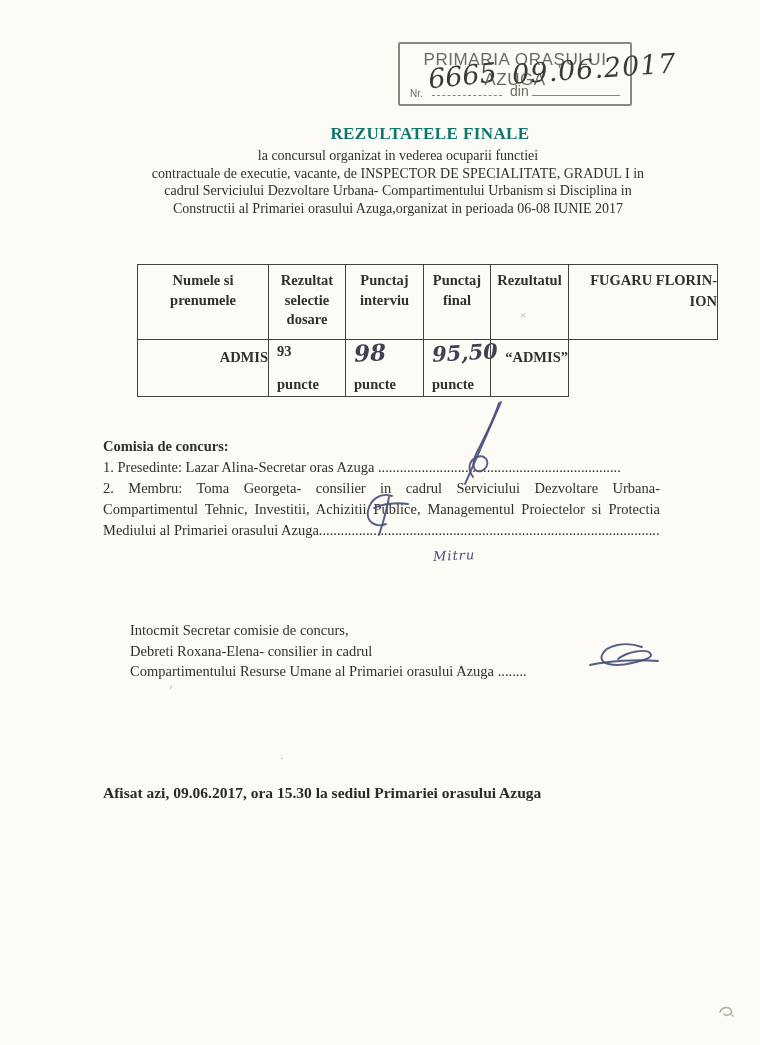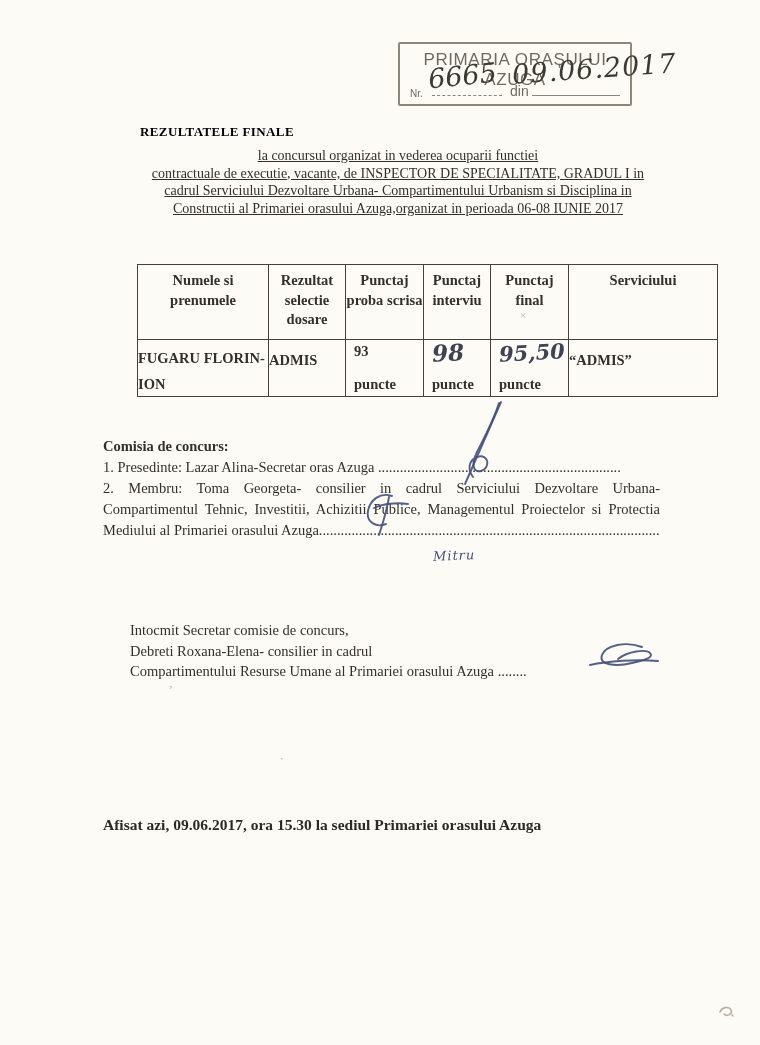--- a/index.html
+++ b/index.html
@@ -22,51 +22,51 @@
   .stamp-din-label { position:absolute; left:110px; bottom:5px; font-size:14px;margin-top:33px; }
   .stamp-line2 { position:absolute; left:132px; bottom:8px; width:88px;
     border-bottom:1.3px solid #8a857a; height:0; }
   .hand { font-family:"DejaVu Serif", serif; font-style:italic; color:#3f4254;
     display:inline-block; }
   .stamp-nr-value { position:absolute; left:28px; top:16px; font-size:27px;
     transform:rotate(-6deg); color:#3c3b33; }
   .stamp-date-value { position:absolute; left:112px; top:9px; font-size:27px;
     letter-spacing:1px; transform:rotate(-4deg); color:#3c3b33; white-space:nowrap; }
   
-  .title { position:absolute; left:140px; top:124px; width:580px; text-align:left;
-    font-size:13px; font-weight:bold; letter-spacing:.4px; color:#000000; }
+  .title { position:absolute; left:140px; top:124px; width:580px; text-align:center;
+    font-size:17px; font-weight:bold; letter-spacing:.4px; color:#0f766e; }
   .subtitle { position:absolute; left:40px; top:147px; width:716px; text-align:center;
-    font-size:14px; line-height:17.6px;text-decoration:underline; }
+    font-size:14px; line-height:17.6px; }
   
   .doc-table {
     position:absolute; left:137px; top:264px;
     display:grid; grid-template-columns:131px 77px 78px 67px 78px 149px;
     grid-template-rows:75px 57px;
     border-top:1.5px solid #45413a; border-left:1.5px solid #45413a;
   }
   .cell { border-right:1.5px solid #45413a; border-bottom:1.5px solid #45413a;
     font-weight:bold; font-size:14.5px; box-sizing:border-box; position:relative; }
   .th { text-align:center; padding-top:6px; line-height:19.5px; }
-  .td-center { text-align:left; padding-top:5px; line-height:26px; }
+  .td-center { text-align:right; padding-top:5px; line-height:21px; }
   .td-score { padding:3px 12px 0 8px; }
   .unit { position:absolute; left:8px; bottom:3px; font-weight:bold; }
   .hand-score { font-size:23px; transform:rotate(-3deg); line-height:20px; }
   .pencil-x { position:absolute; left:520px; top:309px; font-size:11px;
     color:#b7b2a7; }
   
   .commission { position:absolute; left:103px; top:436px; width:557px;
     font-size:14.5px; line-height:21px; }
   .commission .bold { font-weight:bold; }
   .just { text-align:justify; text-align-last:justify; }
   .dotline { white-space:nowrap; overflow:hidden; }
   
   .prepared { position:absolute; left:130px; top:620px; width:600px;
     text-align:left; font-size:14.5px; line-height:20.7px; }
   
-  .footer { position:absolute; left:103px; top:816px; font-size:15.5px;
+  .footer { position:absolute; left:103px; top:784px; font-size:15.5px;
     font-weight:bold; color:#2c2a24; }
   
   .sig { position:absolute; }
   .sig path { fill:none; stroke:#45507c; stroke-width:1.9; stroke-linecap:round; opacity:.92; }
   .sig-text { position:absolute; left:433px; top:548px; font-size:13px;
     transform:rotate(-2deg); color:#4a5076; letter-spacing:1px; }
   .speck { position:absolute; color:#6c665c; opacity:.65; font-size:11px; }
   .smudge path { fill:none; stroke:#8a7f6d; stroke-width:1.6; opacity:.6; stroke-linecap:round; }
 </style>
 </head>
@@ -88,24 +88,23 @@
   <div class="subtitle">
     <div>la concursul organizat in vederea ocuparii functiei</div>
     <div>contractuale de executie, vacante, de INSPECTOR DE SPECIALITATE, GRADUL I in</div>
     <div>cadrul Serviciului Dezvoltare Urbana- Compartimentului Urbanism si Disciplina in</div>
     <div>Constructii al Primariei orasului Azuga,organizat in perioada 06-08 IUNIE 2017</div>
   </div>
 
   <div class="doc-table">
     <div class="cell th">Numele si prenumele</div>
     <div class="cell th">Rezultat selectie dosare</div>
-    <div class="cell th">Punctaj proba scrisa</div>
     <div class="cell th">Punctaj interviu</div>
     <div class="cell th">Punctaj final</div>
-    <div class="cell th">Serviciului</div>
+    <div class="cell th">Rezultatul</div>
 
     <div class="cell td-center">FUGARU FLORIN-ION</div>
     <div class="cell td-center" style="padding-top:7px">ADMIS</div>
     <div class="cell td-score">
       <span>93</span>
       <span class="unit">puncte</span>
     </div>
     <div class="cell td-score">
       <span class="hand hand-score">98</span>
       <span class="unit">puncte</span>

